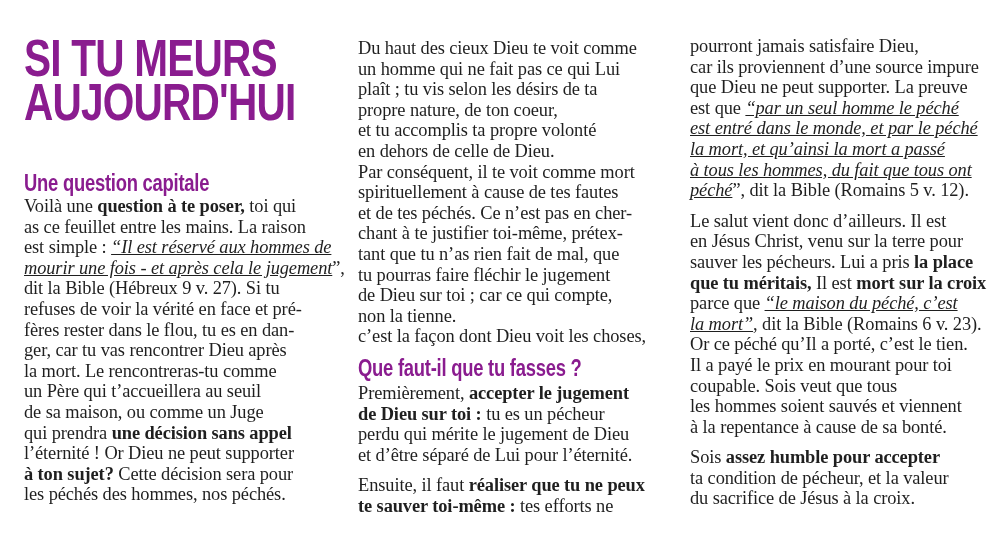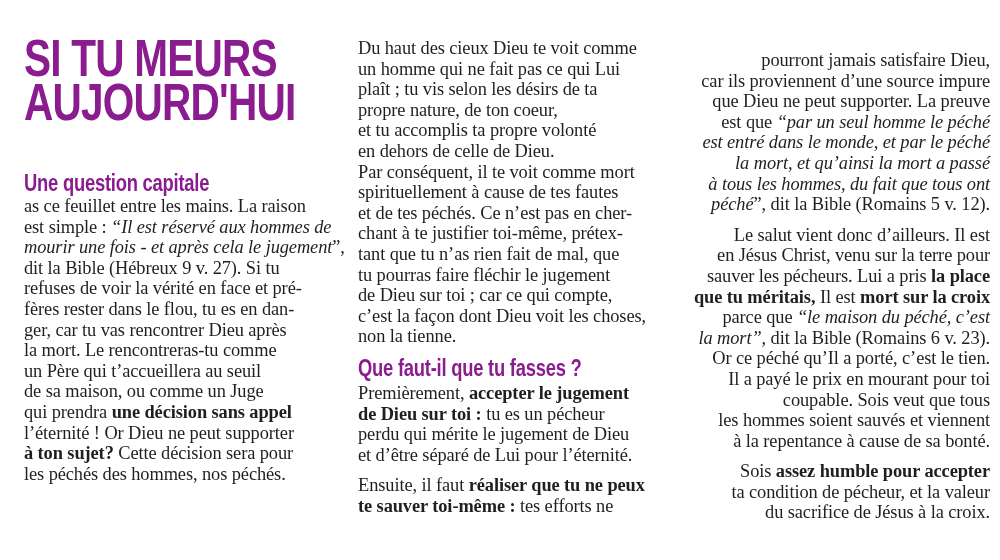--- a/index.html
+++ b/index.html
@@ -13,21 +13,21 @@
     .col {
       position: absolute;
       top: 0;
       font-family: "Liberation Serif", "DejaVu Serif", serif;
       font-size: 18.4px;
       line-height: 20.6px;
       letter-spacing: -0.1px;
     }
     #col1 { left: 24px; width: 300px; }
     #col2 { left: 358px; width: 300px; top: 38px; }
-    #col3 { left: 690px; width: 300px; top: 50px; text-align: right; }
+    #col3 { left: 690px; width: 300px; top: 36px; }
     .title {
       font-family: "Liberation Sans", "DejaVu Sans", sans-serif;
       font-weight: 700;
       color: #8a1c8f;
       font-size: 52px;
       line-height: 44px;
       letter-spacing: -1px;
       transform: scaleX(0.78);
       transform-origin: left top;
       margin: 36px 0 0 0;
@@ -43,33 +43,34 @@
       line-height: 26px;
       transform: scaleX(0.8);
       transform-origin: left top;
       white-space: nowrap;
       letter-spacing: -0.3px;
     }
     #col1 .heading { margin-top: 46px; }
     #col2 .heading { margin-top: 8px; margin-bottom: 2px; }
     .line { display: block; white-space: nowrap; }
     .b { font-weight: 700; }
-    .i { font-style: italic; }
+    .i { font-style: italic; text-decoration: underline; }
     .para-gap { height: 10px; }
   </style>
 </head>
 <body>
 
 <div id="col1" class="col">
   <h1 class="title">
     <span>SI TU MEURS</span>
     <span>AUJOURD'HUI</span>
   </h1>
   <div class="heading">Une question capitale</div>
   <div class="para">
+      <span class="line"><span>Voilà une </span><span class="b">question à te poser,</span><span> toi qui</span></span>
       <span class="line"><span>as ce feuillet entre les mains. La raison</span></span>
       <span class="line"><span>est simple : </span><span class="i">“Il est réservé aux hommes de</span></span>
       <span class="line"><span class="i">mourir une fois - et après cela le jugement</span><span>”,</span></span>
       <span class="line"><span>dit la Bible (Hébreux 9 v. 27). Si tu</span></span>
       <span class="line"><span>refuses de voir la vérité en face et pré-</span></span>
       <span class="line"><span>fères rester dans le flou, tu es en dan-</span></span>
       <span class="line"><span>ger, car tu vas rencontrer Dieu après</span></span>
       <span class="line"><span>la mort. Le rencontreras-tu comme</span></span>
       <span class="line"><span>un Père qui t’accueillera au seuil</span></span>
       <span class="line"><span>de sa maison, ou comme un Juge</span></span>
@@ -88,22 +89,22 @@
       <span class="line"><span>propre nature, de ton coeur,</span></span>
       <span class="line"><span>et tu accomplis ta propre volonté</span></span>
       <span class="line"><span>en dehors de celle de Dieu.</span></span>
       <span class="line"><span>Par conséquent, il te voit comme mort</span></span>
       <span class="line"><span>spirituellement à cause de tes fautes</span></span>
       <span class="line"><span>et de tes péchés. Ce n’est pas en cher-</span></span>
       <span class="line"><span>chant à te justifier toi-même, prétex-</span></span>
       <span class="line"><span>tant que tu n’as rien fait de mal, que</span></span>
       <span class="line"><span>tu pourras faire fléchir le jugement</span></span>
       <span class="line"><span>de Dieu sur toi ; car ce qui compte,</span></span>
+      <span class="line"><span>non la tienne.</span></span>
       <span class="line"><span>c’est la façon dont Dieu voit les choses,</span></span>
-      <span class="line"><span>non la tienne.</span></span>
     </div>
   <div class="heading">Que faut-il que tu fasses ?</div>
   <div class="para">
       <span class="line"><span>Premièrement, </span><span class="b">accepter le jugement</span></span>
       <span class="line"><span class="b">de Dieu sur toi :</span><span> tu es un pécheur</span></span>
       <span class="line"><span>perdu qui mérite le jugement de Dieu</span></span>
       <span class="line"><span>et d’être séparé de Lui pour l’éternité.</span></span>
     </div>
   <div class="para-gap"></div>
   <div class="para">

